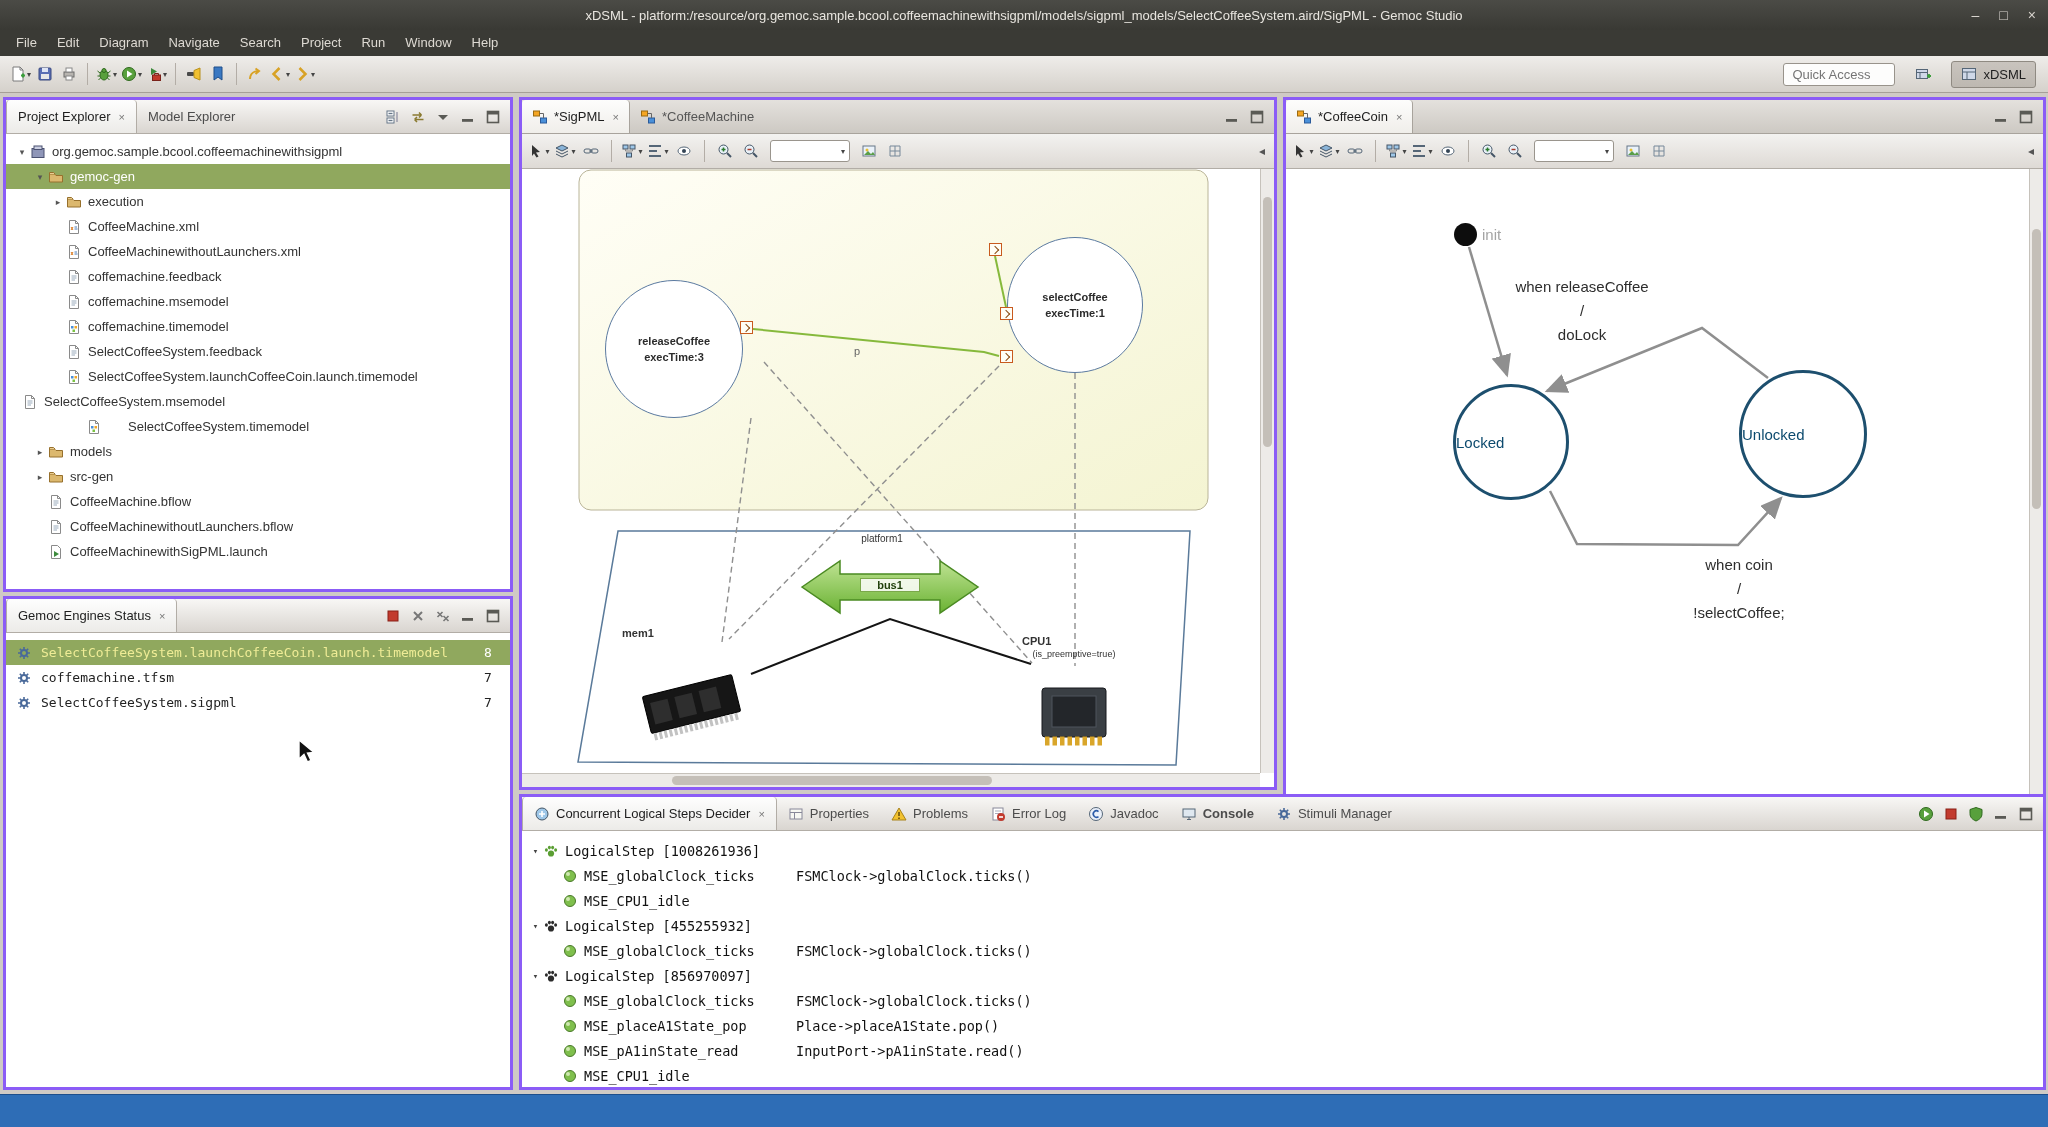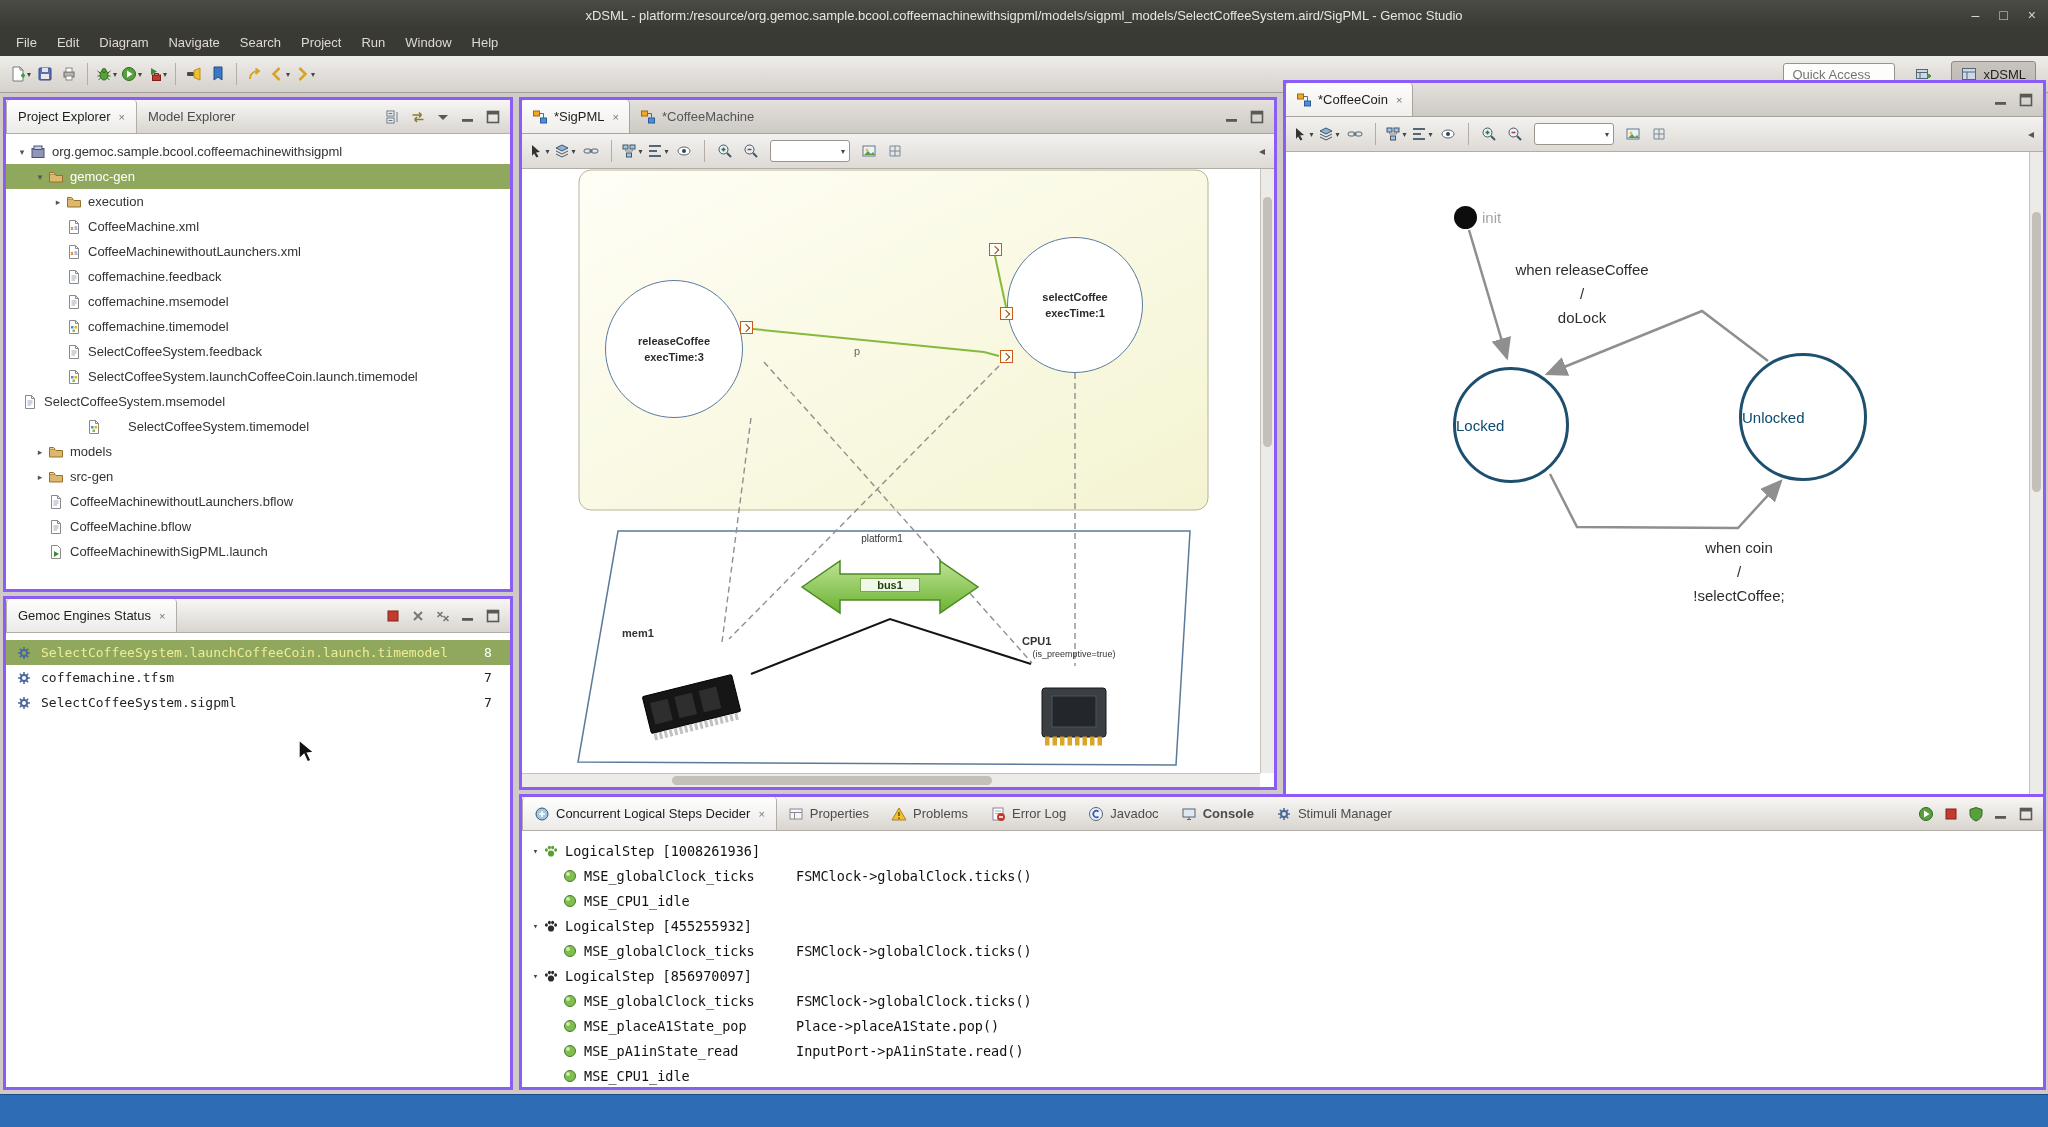--- a/index.html
+++ b/index.html
@@ -451,32 +451,32 @@
         </div>
         <div class="trow" style="padding-left: 26px;">
           <span class="exp"></span>
           <span class="ic">
             <svg width="16" height="16" viewBox="0 0 16 16">
               <path d="M3.5 1.5h6l3 3v10h-9z" fill="#fff" stroke="#8a8a8a"></path>
               <path d="M9.5 1.5v3h3" fill="none" stroke="#8a8a8a"></path>
               <path d="M5.5 7h5M5.5 9h5M5.5 11h3.5" stroke="#99aabb"></path>
             </svg>
           </span>
-          <span>CoffeeMachinewithoutLaunchers.bflow</span>
+          <span>CoffeeMachine.bflow</span>
         </div>
         <div class="trow" style="padding-left: 26px;">
           <span class="exp"></span>
           <span class="ic">
             <svg width="16" height="16" viewBox="0 0 16 16">
               <path d="M3.5 1.5h6l3 3v10h-9z" fill="#fff" stroke="#8a8a8a"></path>
               <path d="M9.5 1.5v3h3" fill="none" stroke="#8a8a8a"></path>
               <path d="M5.5 7h5M5.5 9h5M5.5 11h3.5" stroke="#99aabb"></path>
             </svg>
           </span>
-          <span>CoffeeMachine.bflow</span>
+          <span>CoffeeMachinewithoutLaunchers.bflow</span>
         </div>
         <div class="trow" style="padding-left: 26px;">
           <span class="exp"></span>
           <span class="ic">
             <svg width="16" height="16" viewBox="0 0 16 16">
               <path d="M3.5 1.5h6l3 3v10h-9z" fill="#fff" stroke="#8a8a8a"></path>
               <path d="M6 7v6l5-3z" fill="#3c8a3c"></path>
             </svg>
           </span>
           <span>CoffeeMachinewithSigPML.launch</span>
@@ -754,21 +754,21 @@
       <span class="dlabel" style="left:490px; top:480px; width:124px; font-size:9px;">(is_preemptive=true)</span>
     </div>
     <div class="vsb">
         <div class="sb-thumb" style="left:2px; right:2px; top:28px; height:250px;"></div>
       </div>
     <div class="hsb">
         <div class="sb-thumb" style="top:2px; bottom:2px; left:150px; width:320px;"></div>
       </div>
   </div>
 
-  <div class="view" style="left:1283px; top:80px; width:763px; height:749px;">
+  <div class="view" style="left:1283px; top:97px; width:763px; height:749px;">
     <div class="editor-header">
       <span id="ed-r-tabs" style="display:flex;align-items:stretch;">
           <div class="etab active">
             <span class="ic">
               <svg width="16" height="16" viewBox="0 0 16 16">
                 <rect x="1.5" y="2" width="6" height="5" fill="#f5a623" stroke="#9a6a10"></rect>
                 <rect x="8.5" y="9" width="6" height="5" fill="#4a90d9" stroke="#2a5a9a"></rect>
                 <path d="M7.5 4.5h4v4.5" fill="none" stroke="#666"></path>
               </svg>
             </span>

